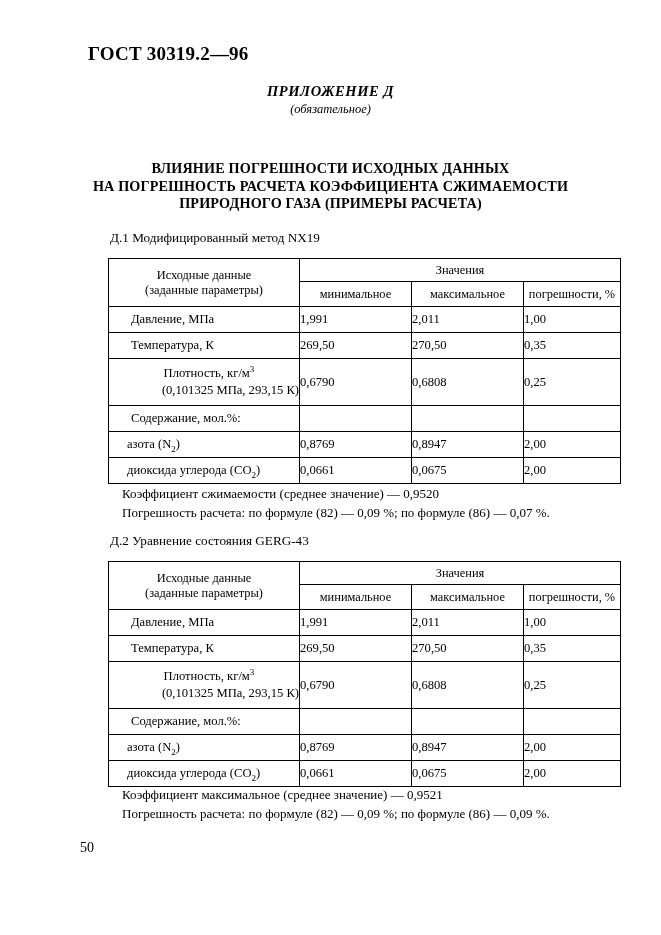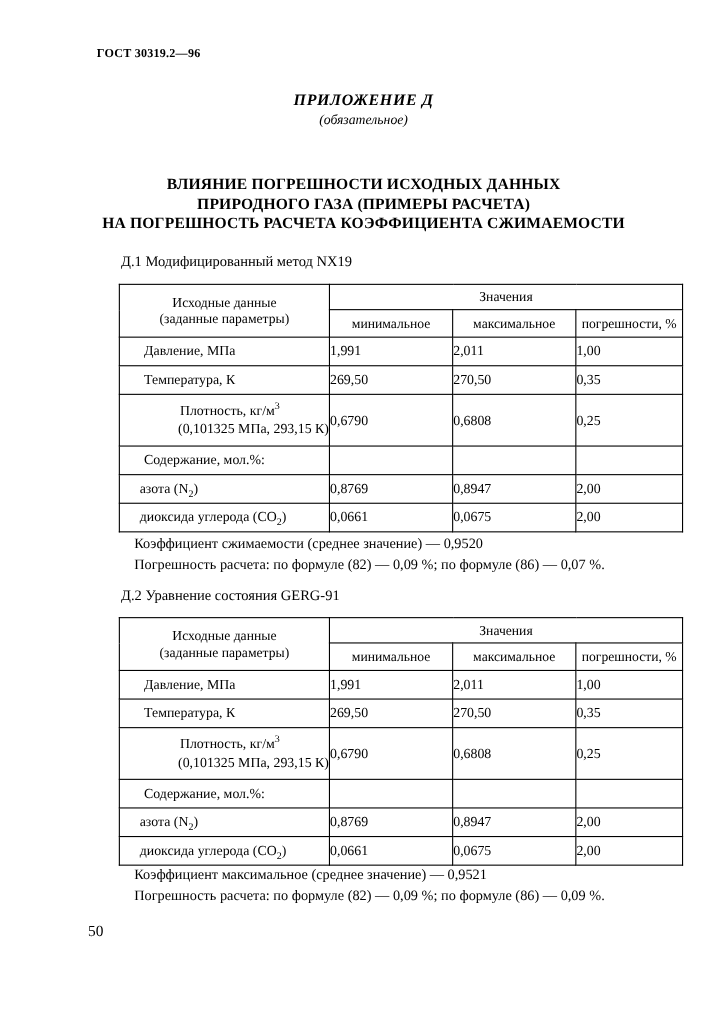--- a/index.html
+++ b/index.html
@@ -23,21 +23,21 @@
     height: 935px;
     box-sizing: border-box;
     padding: 0;
   }
 
   
   .std-header {
     position: absolute;
     left: 88px;
     top: 43px;
-    font-size: 11px;
+    font-size: 19px;
     font-weight: bold;
     letter-spacing: 0.2px;
     white-space: nowrap;
   }
 
   
   .appendix-block {
     position: absolute;
     left: 0;
     top: 83px;
@@ -170,22 +170,22 @@
 
   <div class="std-header">ГОСТ 30319.2—96</div>
 
   <div class="appendix-block">
     <div class="appendix-name">ПРИЛОЖЕНИЕ Д</div>
     <div class="appendix-kind">(обязательное)</div>
   </div>
 
   <div class="main-title">
     <div>ВЛИЯНИЕ ПОГРЕШНОСТИ ИСХОДНЫХ ДАННЫХ</div>
+    <div>НА ПОГРЕШНОСТЬ РАСЧЕТА КОЭФФИЦИЕНТА СЖИМАЕМОСТИ</div>
     <div>ПРИРОДНОГО ГАЗА (ПРИМЕРЫ РАСЧЕТА)</div>
-    <div>НА ПОГРЕШНОСТЬ РАСЧЕТА КОЭФФИЦИЕНТА СЖИМАЕМОСТИ</div>
   </div>
 
   <div class="section-heading" id="sec-1">Д.1 Модифицированный метод NX19</div>
 
   <table class="data-table" id="table-1">
     <colgroup>
       <col style="width:191px">
       <col style="width:112px">
       <col style="width:112px">
       <col style="width:97px">
@@ -245,21 +245,21 @@
         <td class="cell-num">2,00</td>
       </tr>
     </tbody>
   </table>
 
   <div class="note-block" id="note-1">
     <div>Коэффициент сжимаемости (среднее значение) — 0,9520</div>
     <div>Погрешность расчета: по формуле (82) — 0,09 %; по формуле (86) — 0,07 %.</div>
   </div>
 
-  <div class="section-heading" id="sec-2">Д.2 Уравнение состояния GERG-91</div>
+  <div class="section-heading" id="sec-2">Д.2 Уравнение состояния GERG-43</div>
 
   <table class="data-table" id="table-2">
     <colgroup>
       <col style="width:191px">
       <col style="width:112px">
       <col style="width:112px">
       <col style="width:97px">
     </colgroup>
     <thead>
       <tr>

